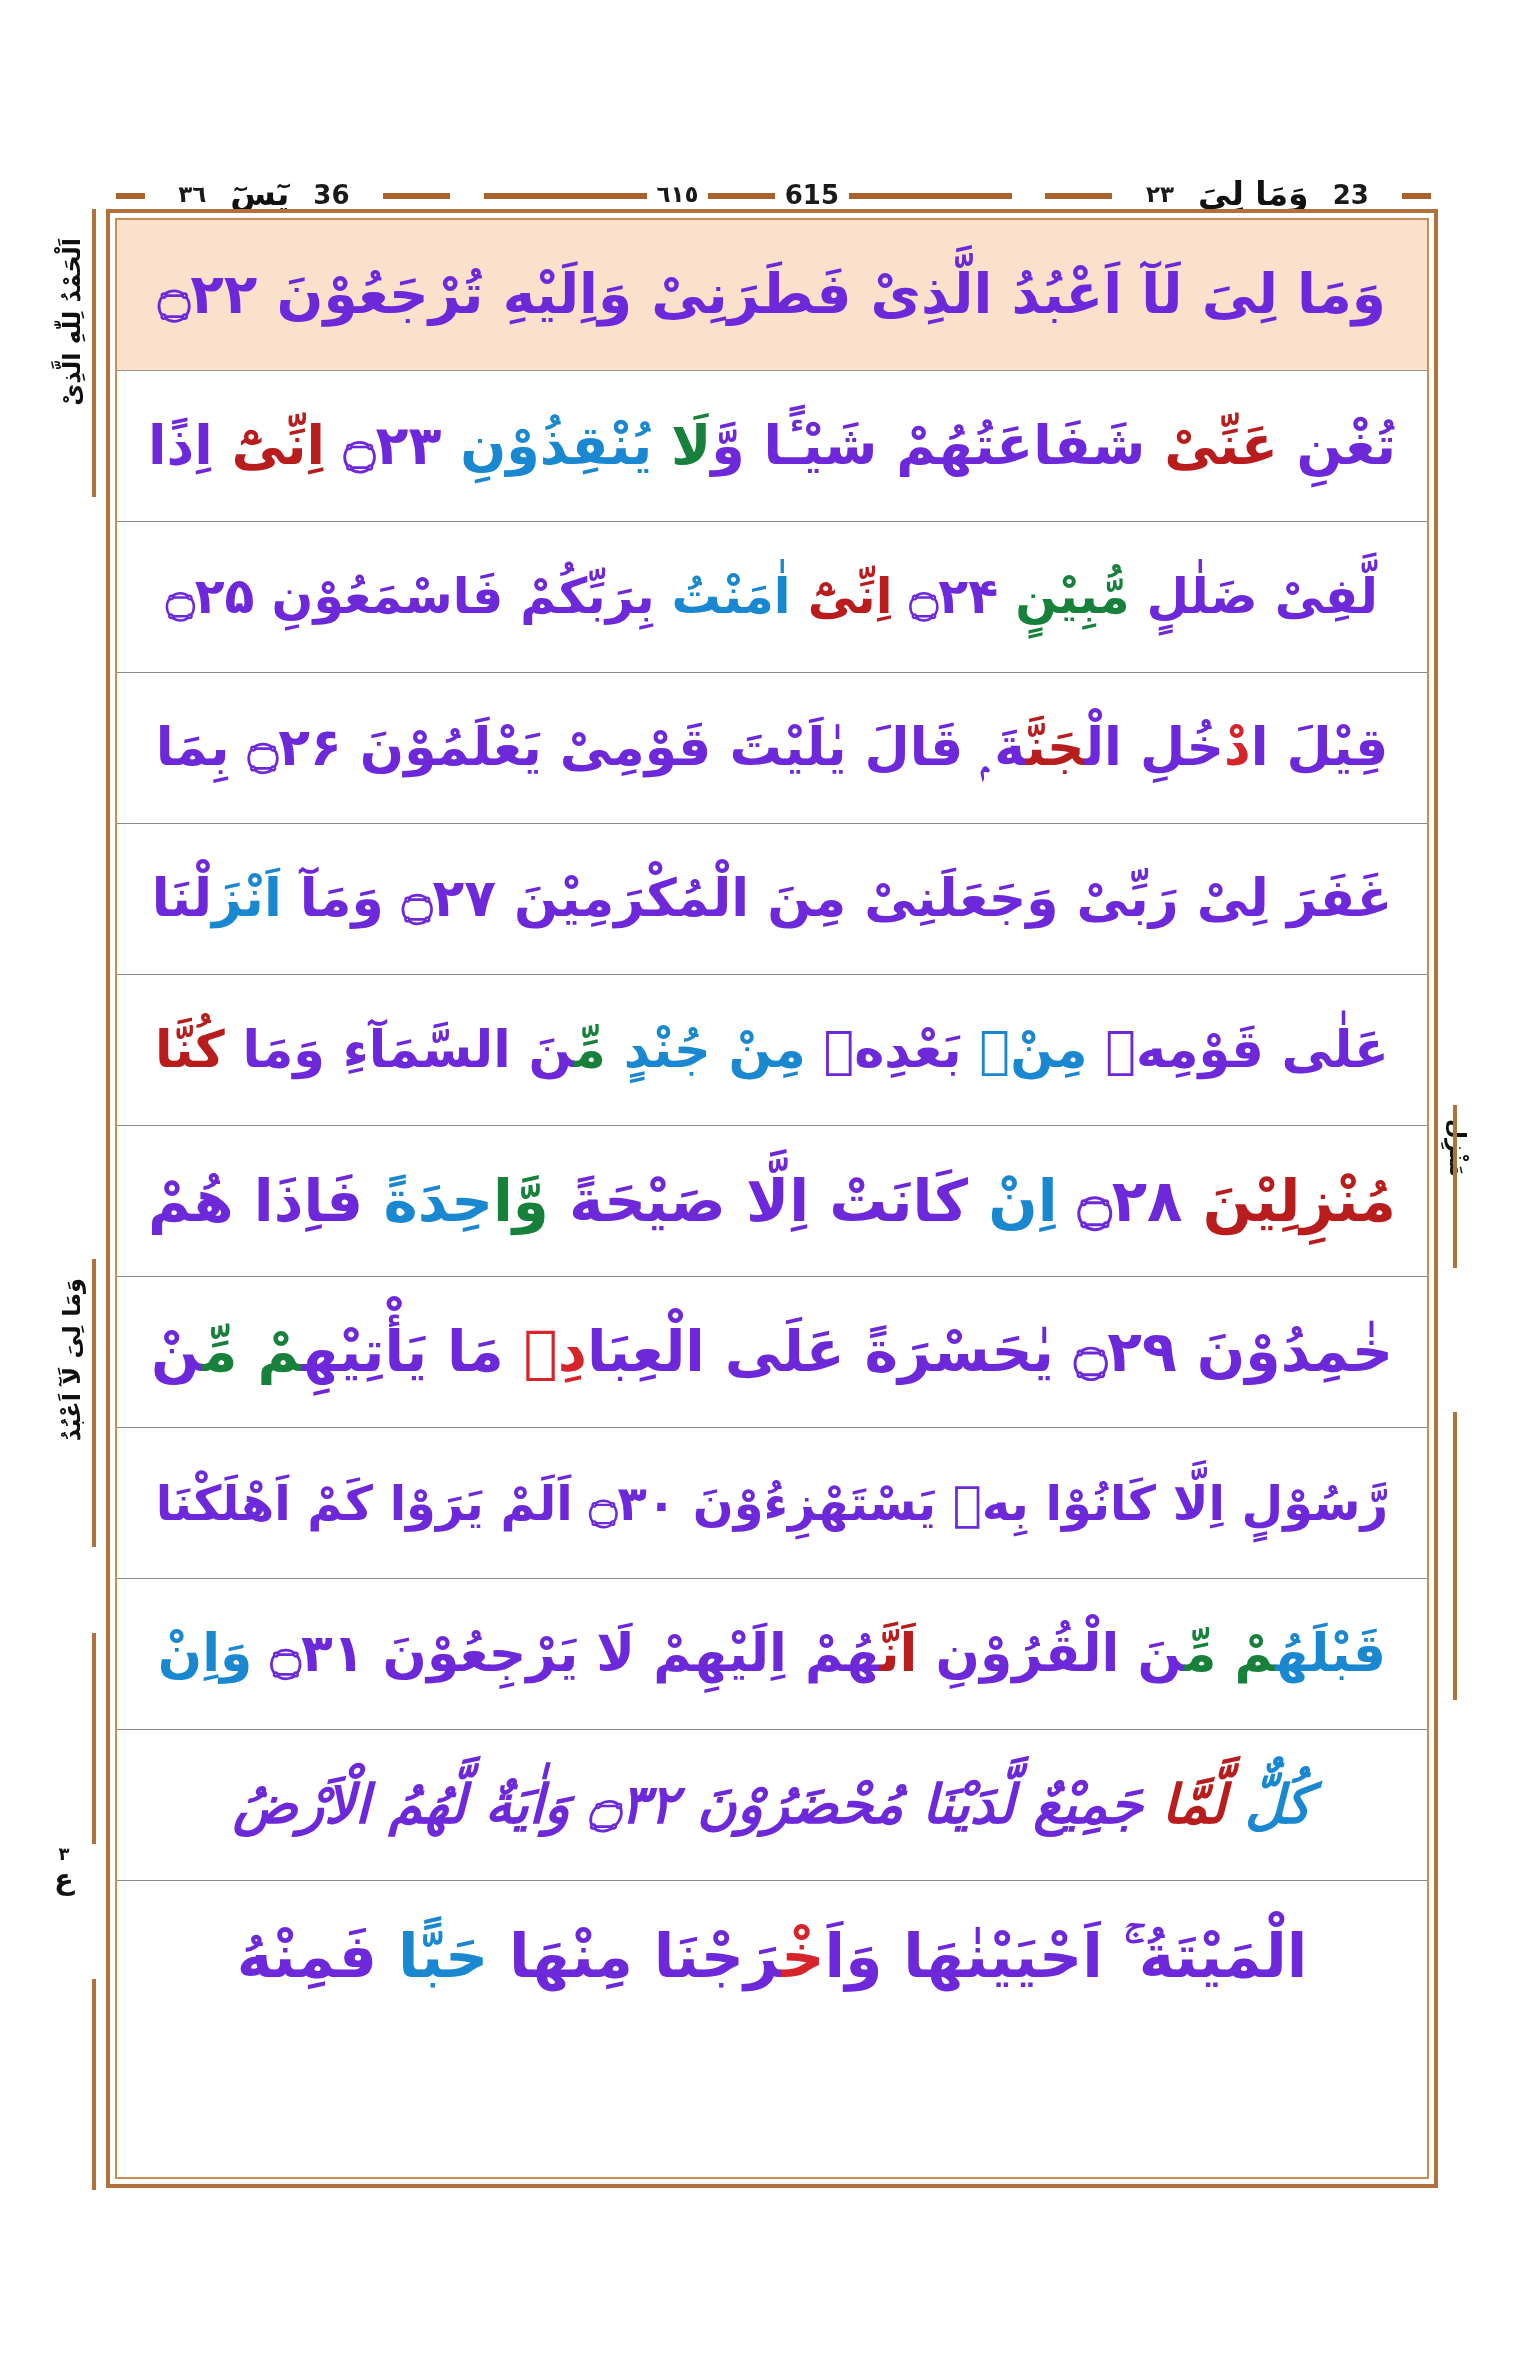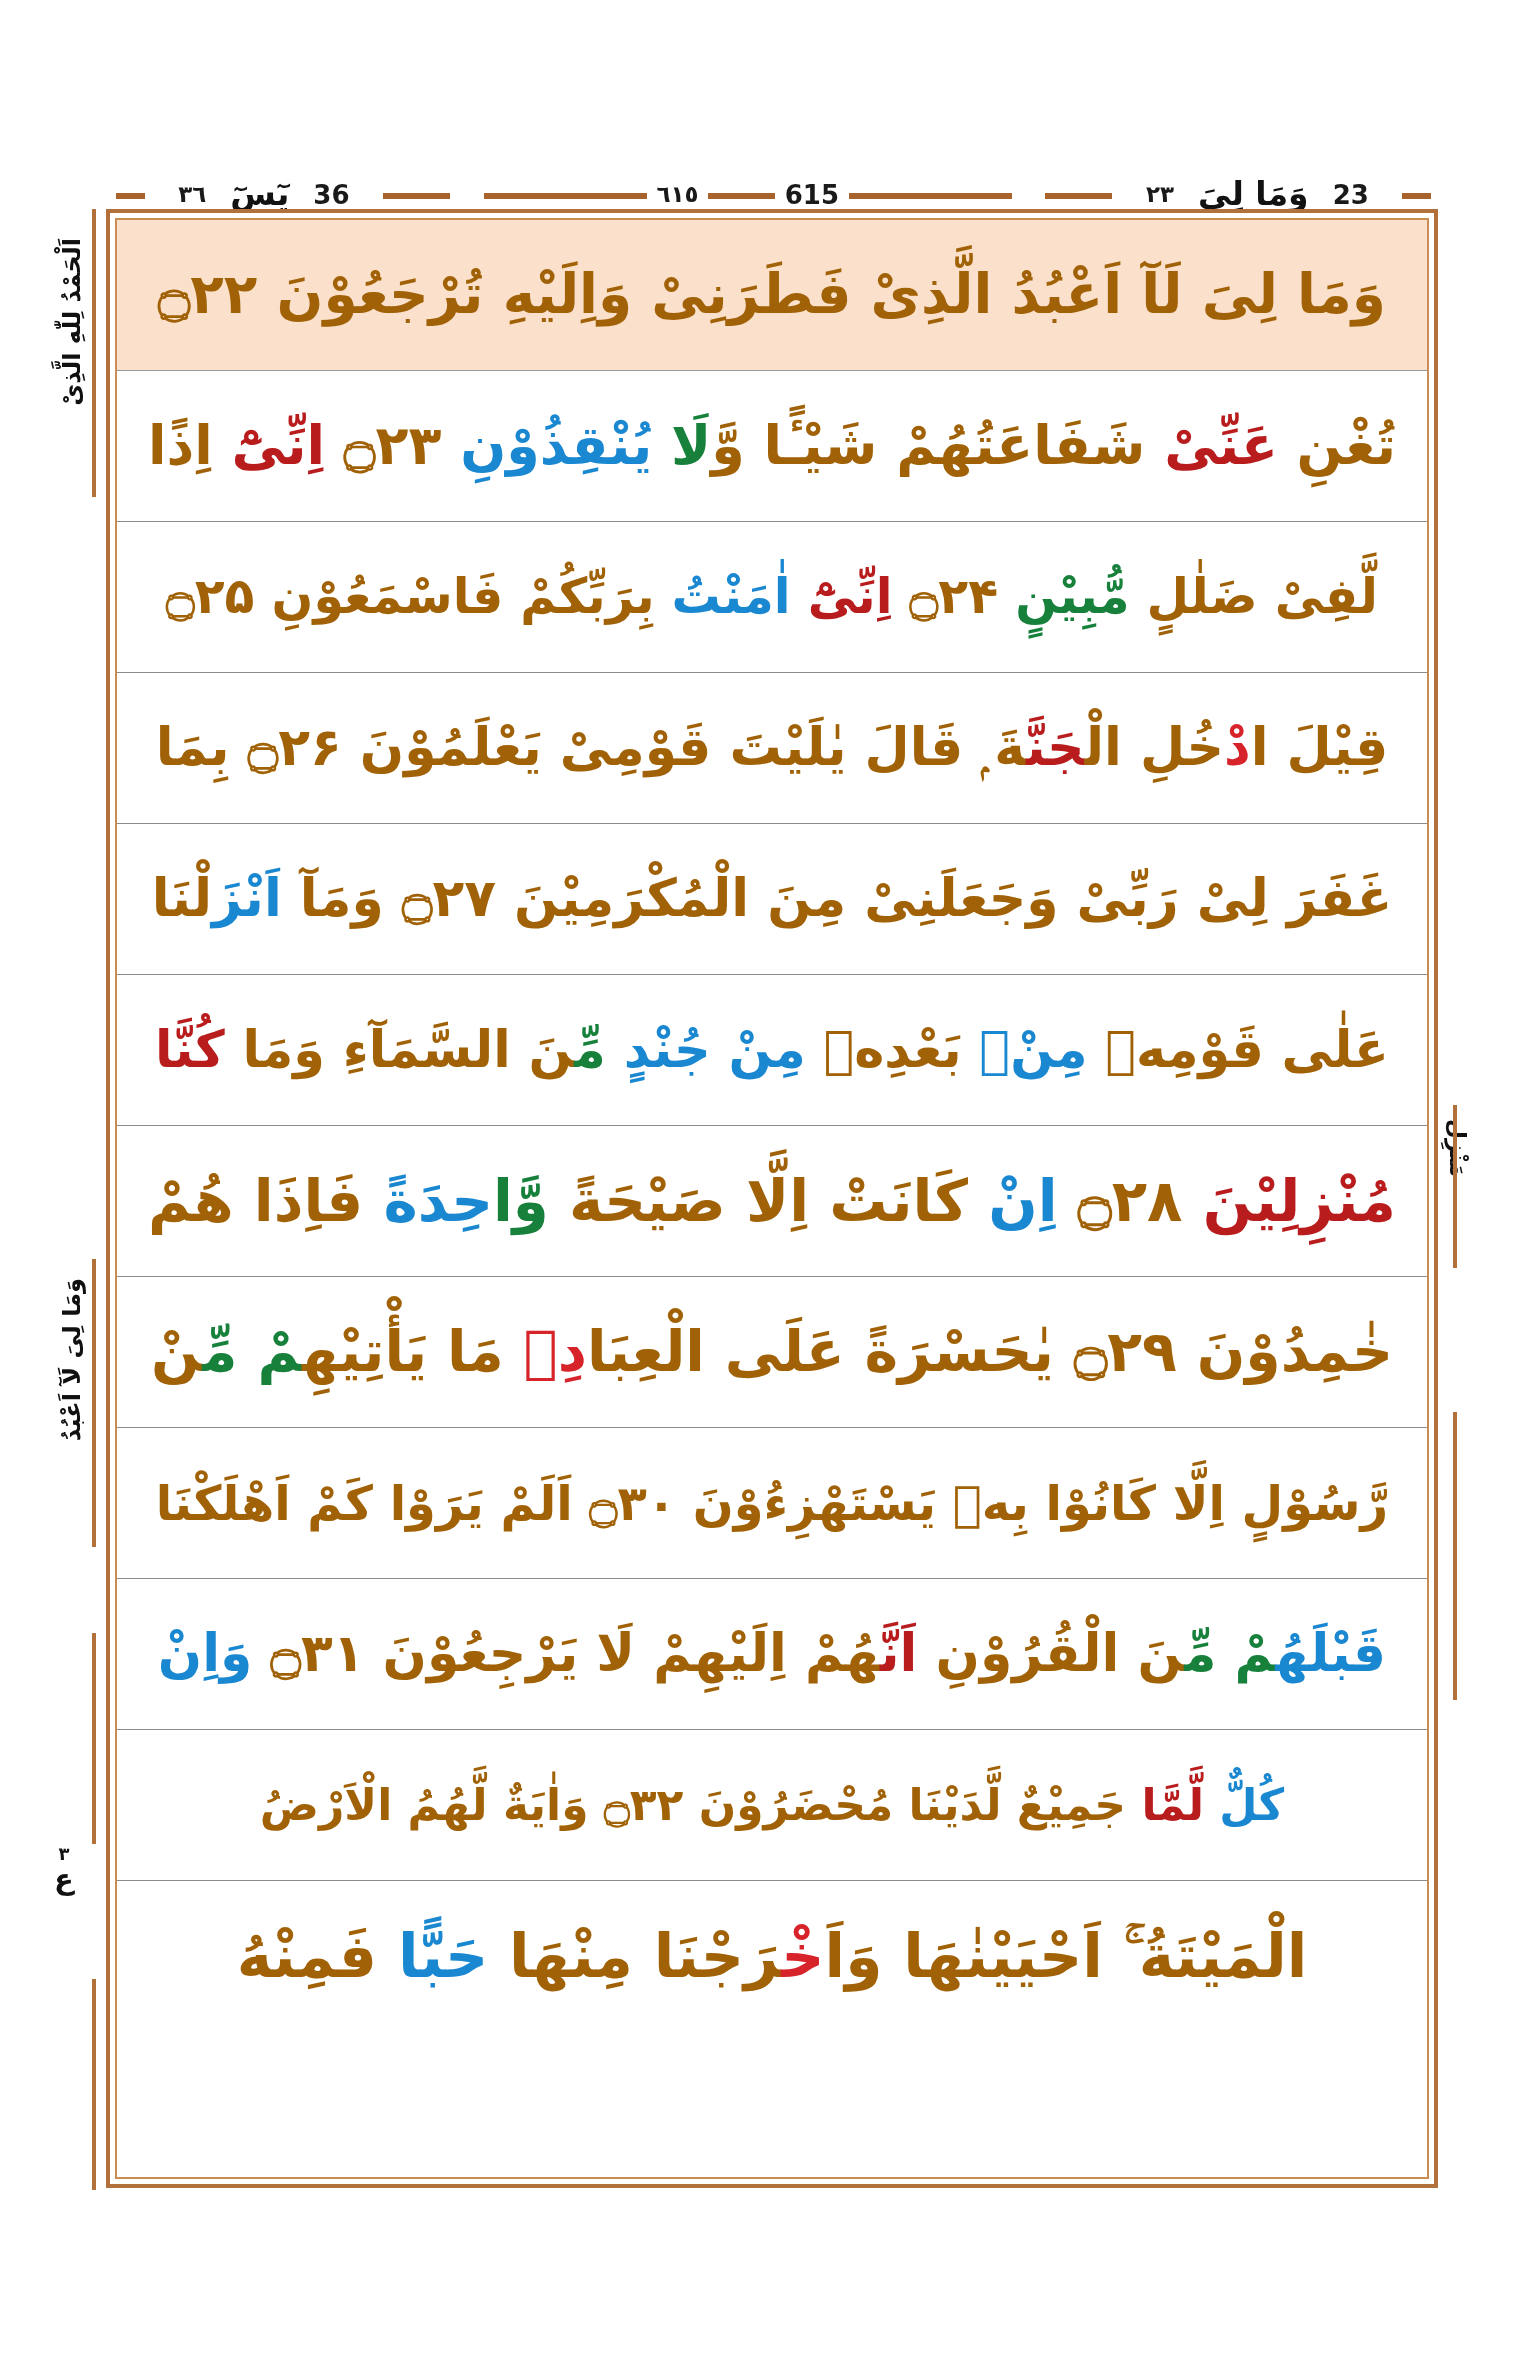--- a/index.html
+++ b/index.html
@@ -131,21 +131,21 @@
     padding: 0 15.4px;
     letter-spacing: -1px;
     transform: scaleX(1.0);
   }
 
   
   .c-red    { color: #d7232a; }
   .c-green  { color: #17813c; }
   .c-blue   { color: #1a87d1; }
   .c-orange { color: #b91c1c; }
-  .c-black  { color: #a16207; }
+  .c-black  { color: #6d28d9; }
 
   
   .side-note {
     position: absolute;
     writing-mode: vertical-rl;
     text-orientation: mixed;
     direction: rtl;
     font-family: "DejaVu Sans", sans-serif;
     font-weight: 700;
     color: #101010;
@@ -248,21 +248,21 @@
         <div class="line" style="height: 151px;">
           <div class="ayah-text" style="font-size: 57px;"><span class="c-black">خٰمِدُوْنَ ۝۲۹ يٰحَسْرَةً عَلَى الْعِبَا</span><span class="c-red">دِ</span><span class="c-black">ۚ مَا يَأْتِيْهِ</span><span class="c-green">مْ</span><span class="c-green"> مِّ</span><span class="c-black">نْ</span></div>
         </div>
         <div class="line" style="height: 151px;">
           <div class="ayah-text" style="font-size: 48px;"><span class="c-black">رَّسُوْلٍ اِلَّا كَانُوْا بِهٖ يَسْتَهْزِءُوْنَ ۝۳۰ اَلَمْ يَرَوْا كَمْ اَهْلَكْنَا</span></div>
         </div>
         <div class="line" style="height: 151px; align-items: center;">
           <div class="ayah-text" style="font-size: 52px;"><span class="c-blue">قَبْلَهُ</span><span class="c-green">مْ</span><span class="c-green"> مِّ</span><span class="c-black">نَ الْقُرُوْنِ </span><span class="c-orange">اَنَّ</span><span class="c-black">هُمْ اِلَيْهِمْ لَا يَرْجِعُوْنَ ۝۳۱ </span><span class="c-blue">وَاِنْ</span></div>
         </div>
         <div class="line" style="height: 151px;">
-          <div class="ayah-text" style="font-size: 44px;"><span class="c-blue">كُلٌّ</span><span class="c-orange"> لَّمَّا</span><span class="c-black"> جَمِيْعٌ لَّدَيْنَا مُحْضَرُوْنَ ۝۳۲ وَاٰيَةٌ لَّهُمُ الْاَرْضُ</span></div>
+          <div class="ayah-text" style="font-size: 54px; font-style: italic;"><span class="c-blue">كُلٌّ</span><span class="c-orange"> لَّمَّا</span><span class="c-black"> جَمِيْعٌ لَّدَيْنَا مُحْضَرُوْنَ ۝۳۲ وَاٰيَةٌ لَّهُمُ الْاَرْضُ</span></div>
         </div>
         <div class="line" style="height: 151px;">
           <div class="ayah-text"><span class="c-black">الْمَيْتَةُ ۚ اَحْيَيْنٰهَا وَاَ</span><span class="c-red">خْ</span><span class="c-black">رَجْنَا مِنْهَا </span><span class="c-blue">حَبًّا</span><span class="c-black"> فَمِنْهُ</span></div>
         </div>
       </div>
   </div>
 
   <div class="side-note" id="note-left-top">اَلْحَمْدُ لِلّٰهِ الَّذِىْ</div>
 
   <div class="side-note" id="note-left-bottom">وَمَا لِىَ لَآ اَعْبُدُ</div>

